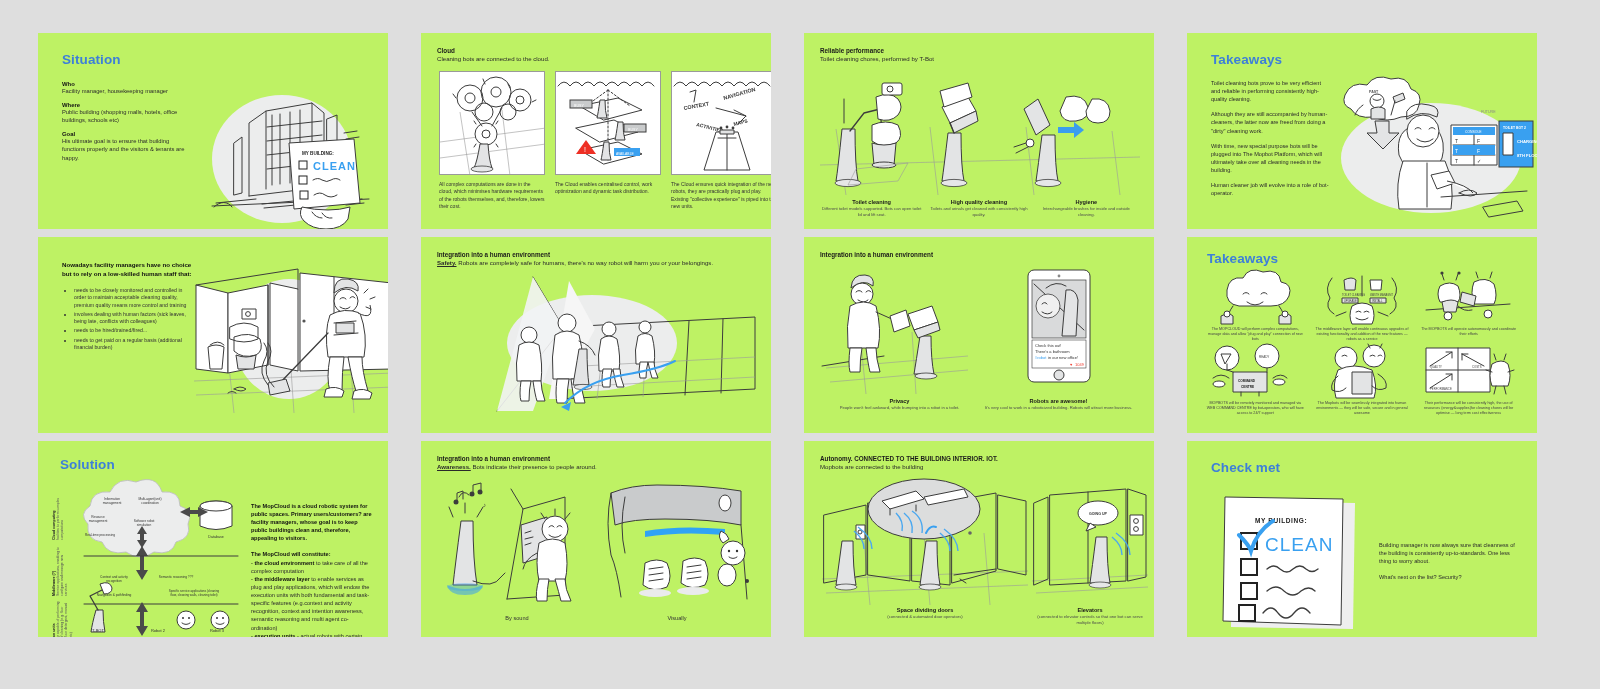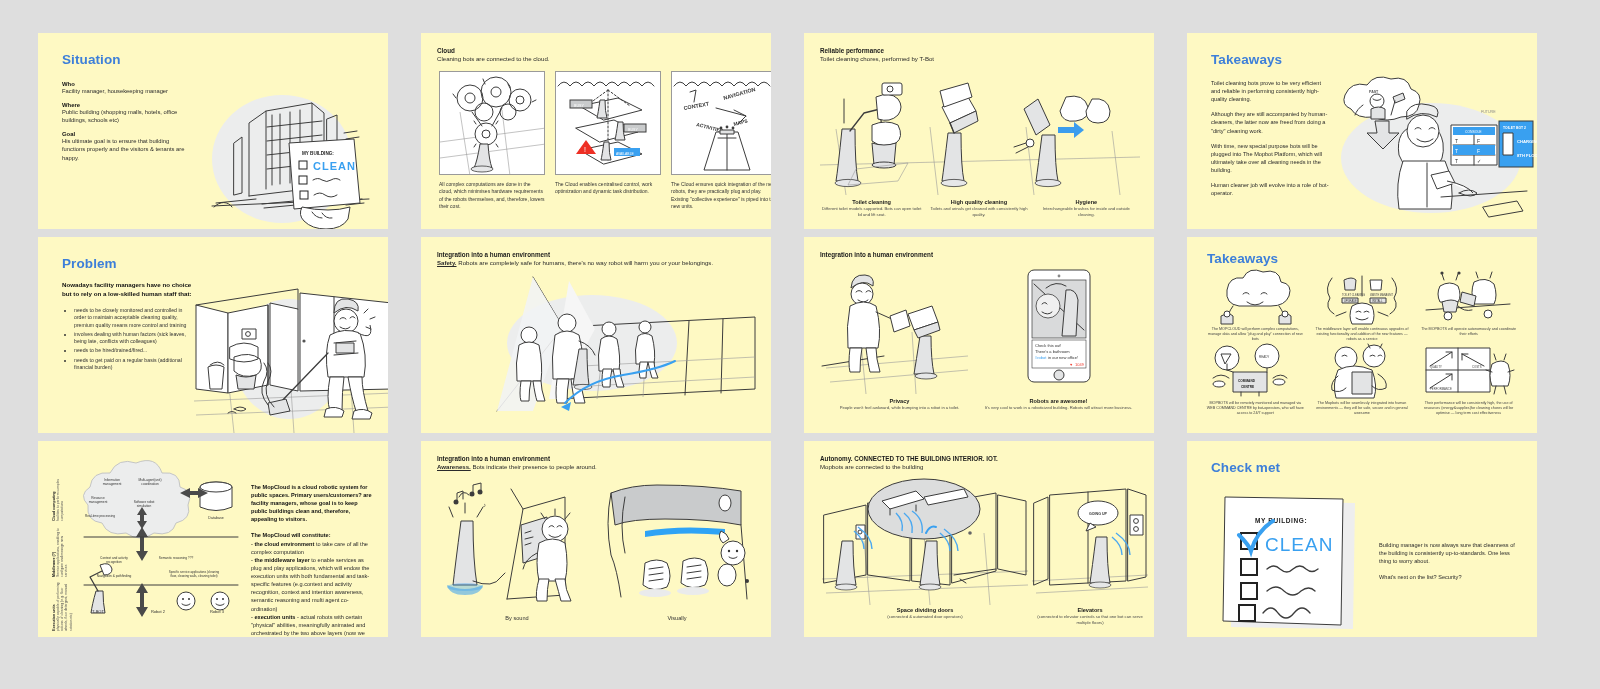--- a/index.html
+++ b/index.html
@@ -14,21 +14,21 @@
     position:relative;
     width:1600px; height:689px;
     padding:33px 38px 0 38px;
     display:grid;
     grid-template-columns:repeat(4, 350px);
     grid-template-rows:repeat(3, 196px);
     column-gap:33px;
     row-gap:8px;
   }
   .slide {
-    background:#fef9c3;
+    background:#bef264;
     position:relative;
     overflow:hidden;
   }
   .slide-inner { position:absolute; inset:0; padding:14px 16px; }
 
   
   .big-title {
     color:#3d7fd9;
     font-size:13.5px;
     font-weight:bold;
@@ -343,21 +343,20 @@
             <text x="150" y="34" font-size="3.6" fill="#888" font-family="Liberation Sans">FUTURE</text>
             <path class="st" d="M152 128 L186 122 L192 132 L158 138 Z"></path>
           </svg>
         </div>
       </div>
     </div>
   </div>
 
   <div class="slide">
     <div class="slide-inner">
-      <div class="big-title">Problem</div>
       <div style="display:flex;margin-top:10px;">
         <div style="width:140px;padding-left:8px;">
           <div style="font-size:6.2px;font-weight:bold;color:#111;line-height:1.45;">Nowadays facility managers have no choice but to rely on a low-skilled human staff that:</div>
           <ul style="margin:8px 0 0 0;padding-left:12px;">
             <li style="font-size:5.2px;color:#333;line-height:1.4;margin-bottom:2px">needs to be closely monitored and controlled in order to maintain acceptable cleaning quality, premium quality means more control and training</li>
             <li style="font-size:5.2px;color:#333;line-height:1.4;margin-bottom:2px">involves dealing with human factors (sick leaves, being late, conflicts with colleagues)</li>
             <li style="font-size:5.2px;color:#333;line-height:1.4;margin-bottom:2px">needs to be hired/trained/fired...</li>
             <li style="font-size:5.2px;color:#333;line-height:1.4;">needs to get paid on a regular basis (additional financial burden)</li>
           </ul>
         </div>
@@ -632,20 +631,21 @@
             </svg>
           </div>
           <div class="tk-cap">Their performance will be consistently high, the use of resources (energy&amp;supplies)for cleaning chores will be optimise — long term cost effectiveness</div>
         </div>
       </div>
     </div>
   </div>
 
   <div class="slide">
     <div class="slide-inner" style="padding:12px 12px">
+      <div class="big-title" style="margin:4px 0 0 10px">Solution</div>
       <div class="sol-wrap">
         <div class="sol-diagram">
 
           <div class="vlabel" style="top:62px;left:2px;">
             <b>Cloud computing</b><br><span>facilities to perform complex computations</span>
           </div>
           <div class="vlabel" style="top:118px;left:2px;">
             <b>Middleware (?)</b><br><span>Service applications, enabling to configure and manage new services</span>
           </div>
           <div class="vlabel" style="top:172px;left:2px;">

